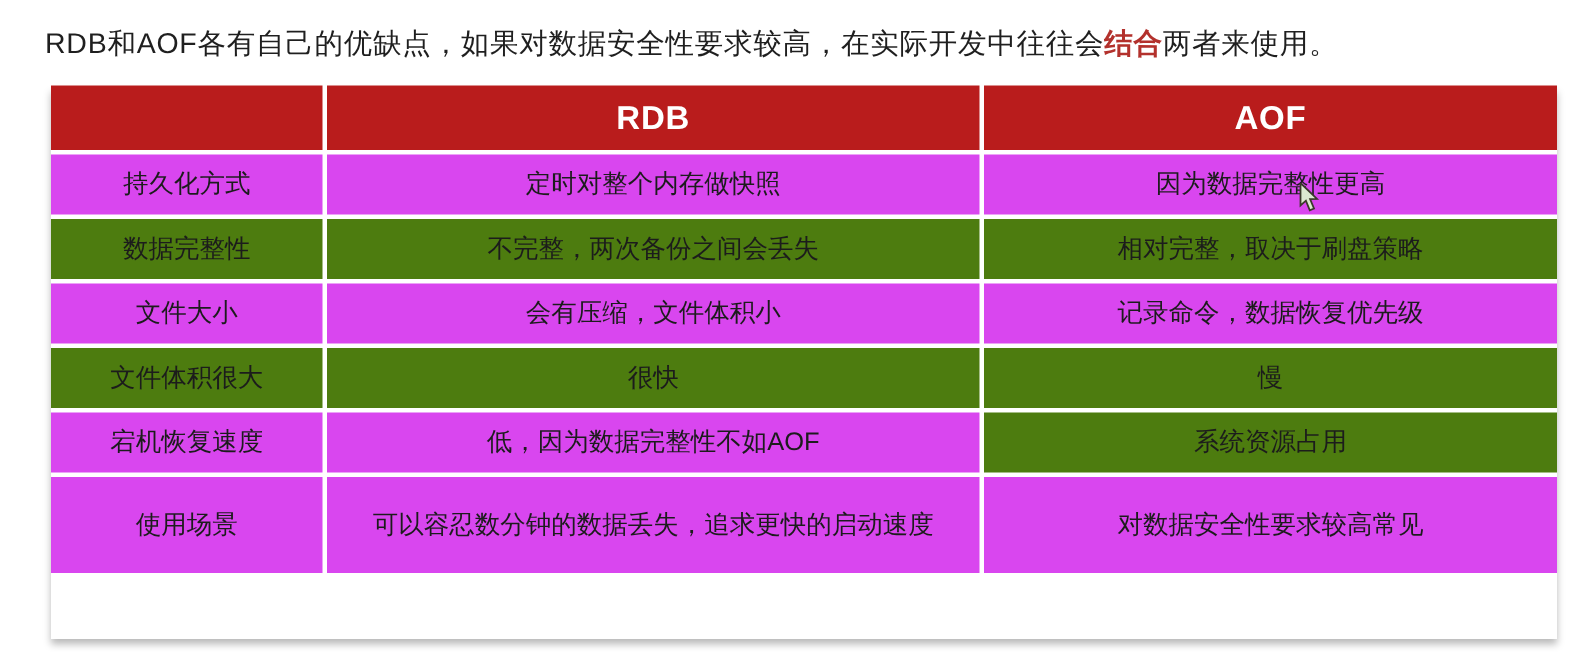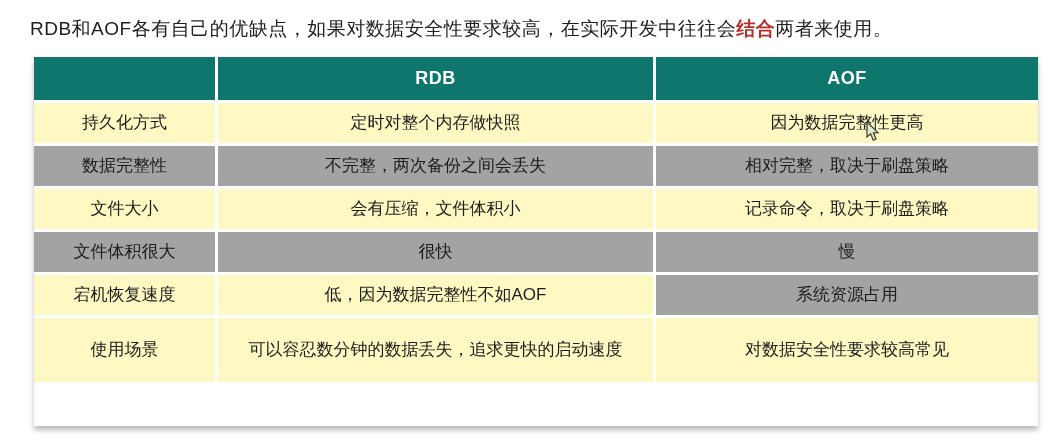--- a/index.html
+++ b/index.html
@@ -37,28 +37,28 @@
     display: flex;
     align-items: center;
     justify-content: center;
     text-align: center;
     font-size: 17px;
     color: #1c1c1c;
     white-space: pre-line;
     line-height: 1.45;
   }
   .cell.head {
-    background: #0f766e;
+    background: #b91c1c;
     color: #ffffff;
     font-weight: bold;
-    font-size: 18px;
+    font-size: 22px;
     letter-spacing: 0.5px;
   }
-  .cell.dark  { background: #fef9c3; }
-  .cell.light { background: #a3a3a3; }
+  .cell.dark  { background: #d946ef; }
+  .cell.light { background: #4d7c0f; }
   .cursor {
     position: absolute;
     left: 866px; top: 122px;
     width: 14px; height: 20px;
     pointer-events: none;
   }
 </style>
 </head>
 <body>
 
@@ -73,21 +73,21 @@
   <div class="cell dark">持久化方式</div>
   <div class="cell dark">定时对整个内存做快照</div>
   <div class="cell dark">因为数据完整性更高</div>
 
   <div class="cell light">数据完整性</div>
   <div class="cell light">不完整，两次备份之间会丢失</div>
   <div class="cell light">相对完整，取决于刷盘策略</div>
 
   <div class="cell dark">文件大小</div>
   <div class="cell dark">会有压缩，文件体积小</div>
-  <div class="cell dark">记录命令，取决于刷盘策略</div>
+  <div class="cell dark">记录命令，数据恢复优先级</div>
 
   <div class="cell light">文件体积很大</div>
   <div class="cell light">很快</div>
   <div class="cell light">慢</div>
 
   <div class="cell dark">宕机恢复速度</div>
   <div class="cell dark">低，因为数据完整性不如AOF</div>
 
   <div class="cell light">系统资源占用</div>
 

